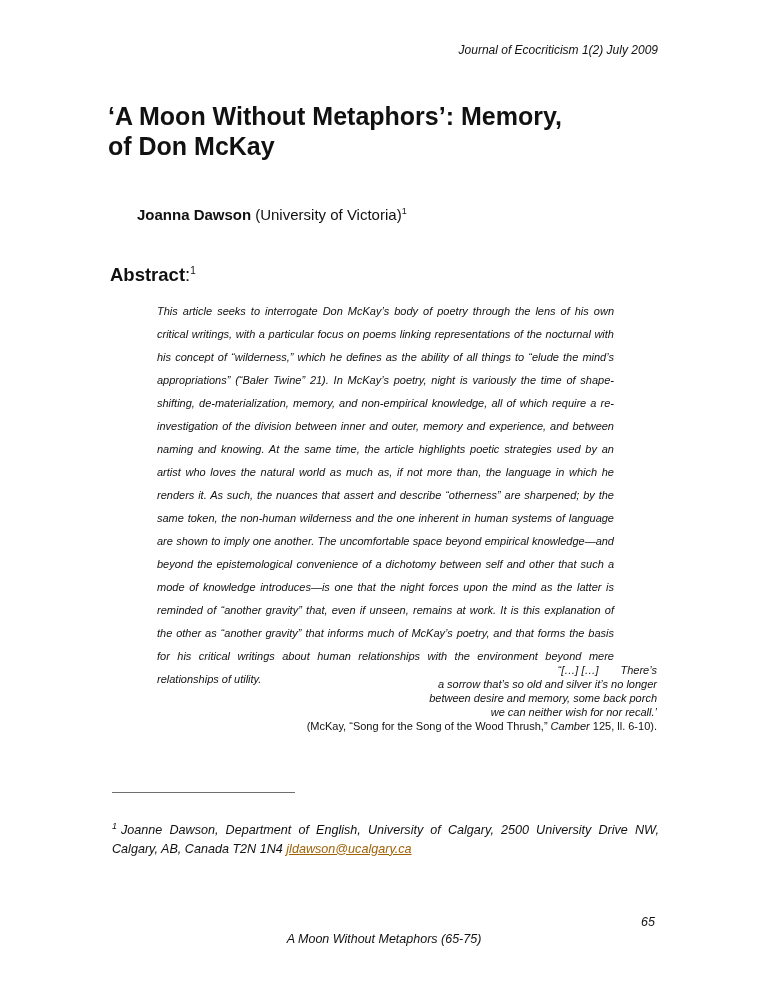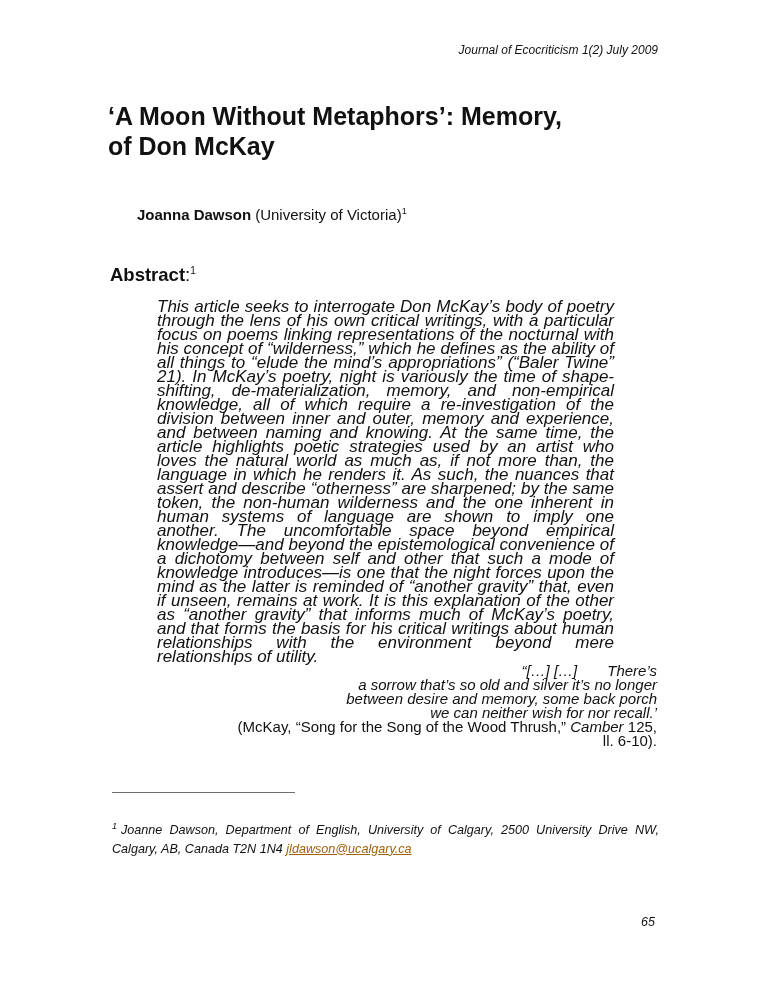--- a/index.html
+++ b/index.html
@@ -50,32 +50,32 @@
     top: 264px;
     font-size: 18.5px;
   }
   .abstract-heading .hw { font-weight: bold; }
   .abstract-heading sup { font-size: 10px; vertical-align: super; line-height: 0; }
   .abstract-body {
     position: absolute;
     left: 157px;
     top: 300px;
     width: 457px;
-    font-size: 17px;
-    line-height: 14px;
+    font-size: 11px;
+    line-height: 23px;
     font-style: italic;
     text-align: justify;
   }
   .quote-block {
     position: absolute;
     right: 111px;
     top: 664px;
     width: 430px;
     text-align: right;
-    font-size: 15px;
+    font-size: 11px;
     line-height: 13.9px;
     font-style: italic;
   }
   .quote-citation { font-style: normal; }
   .quote-citation .work { font-style: italic; margin-top: 26px; }
   .footnote-rule {
     position: absolute;
     left: 112px;
     top: 792px;
     width: 183px;
@@ -148,14 +148,15 @@
   </div>
 
   <div class="footnote-rule"></div>
 
   <div class="footnote">
     <sup class="fn-mark">1</sup><span>Joanne Dawson, Department of English, University of Calgary, 2500 University Drive NW, Calgary, AB, Canada T2N 1N4 </span><a class="email">jldawson@ucalgary.ca</a>
   </div>
 
   <div class="page-number">65</div>
 
+  <div class="footer-title">A Moon Without Metaphors (65-75)</div>
 
 </div>
 
 </body></html>

